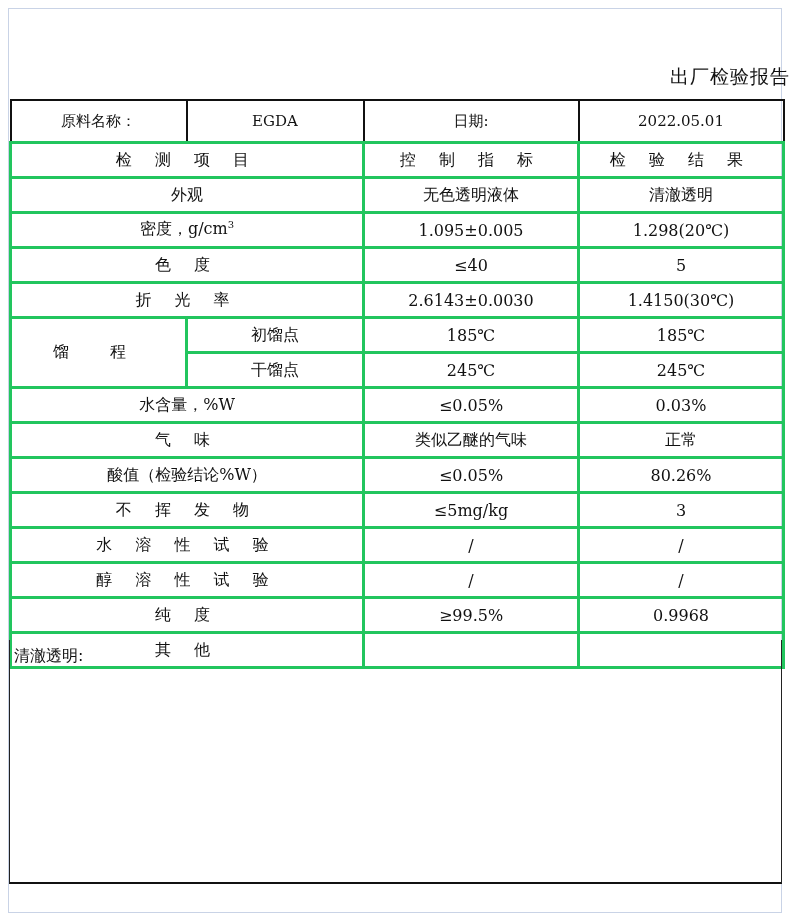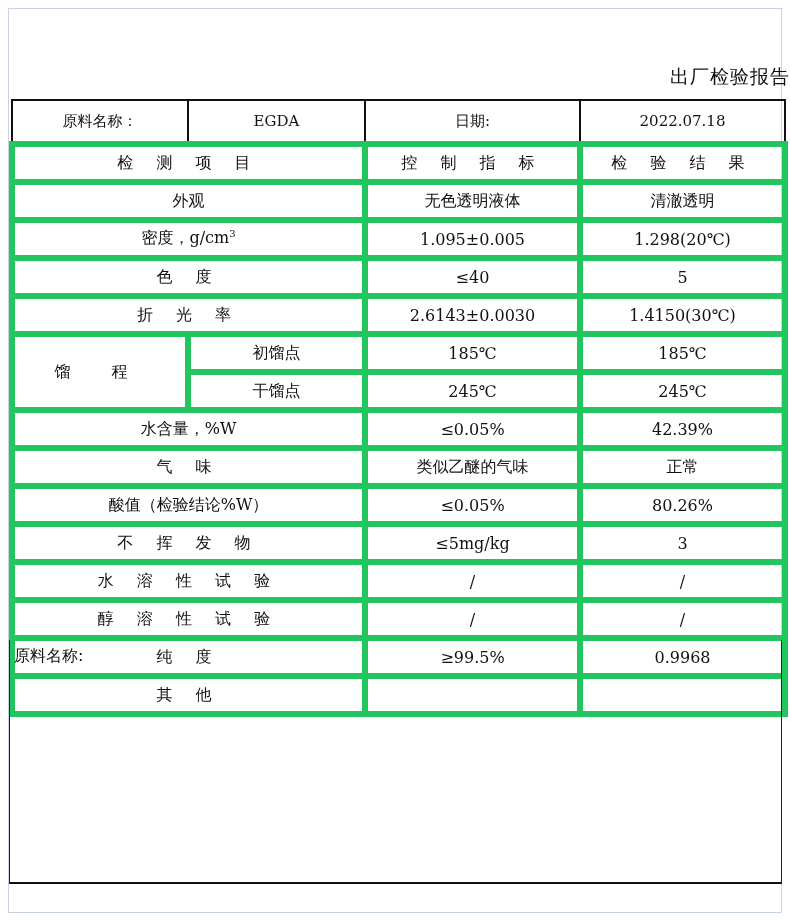--- a/index.html
+++ b/index.html
@@ -4,21 +4,21 @@
 <style>
   html, body { margin:0; padding:0; background:#ffffff; }
   body { width:790px; height:921px; position:relative; overflow:hidden;
          font-family: "DejaVu Serif", "Liberation Serif", serif; color:#111; }
   .page { position:absolute; left:8px; top:8px; width:774px; height:905px;
           border:1px solid #c9d3e6; box-sizing:border-box; }
   .title { position:absolute; left:0; top:64px; width:790px; text-align:right;
            font-size:19px; letter-spacing:1px; }
   table.report { position:absolute; left:9px; top:99px; border-collapse:collapse;
                  table-layout:fixed; width:773px; }
-  table.report td { border:6px solid #22c55e; text-align:center; vertical-align:middle;
+  table.report td { border:3px solid #22c55e; text-align:center; vertical-align:middle;
                     padding:0; font-size:16px; white-space:nowrap; }
   tr.hdr td { height:40px; font-size:15px; border-width:2px; border-color:#111; }
   tr.r td { height:32px; }
   .sp { letter-spacing:9px; }
   .sp2 { letter-spacing:18px;margin-left:25px; }
   sup { font-size:10px; }
   .conclusion { position:absolute; left:9px; top:640px; width:773px; height:244px;
                 border:1px solid #222; border-top:none; border-bottom:2px solid #111;
                 box-sizing:border-box; }
   .conclusion .lbl { position:absolute; left:4px; top:6px; font-size:16px;
@@ -38,21 +38,21 @@
     <col style="width:176px">
       <col style="width:177px">
       <col style="width:215px">
       <col style="width:205px">
   </colgroup>
   <tbody>
       <tr class="hdr">
     <td>原料名称：</td>
     <td>EGDA</td>
     <td>日期:</td>
-    <td>2022.07.18</td>
+    <td>2022.05.01</td>
   </tr>
   <tr class="r">
     <td colspan="2" class="sp">检 测 项 目</td>
     <td class="sp">控 制 指 标</td>
     <td class="sp">检 验 结 果</td>
   </tr>
   <tr class="r">
     <td colspan="2">外观</td>
     <td>无色透明液体</td>
     <td>清澈透明</td>
@@ -79,21 +79,21 @@
     <td>185℃</td>
   </tr>
   <tr class="r">
     <td>干馏点</td>
     <td>245℃</td>
     <td>245℃</td>
   </tr>
   <tr class="r">
     <td colspan="2">水含量，%W</td>
     <td>≤0.05%</td>
-    <td>42.39%</td>
+    <td>0.03%</td>
   </tr>
   <tr class="r">
     <td colspan="2" class="sp">气  味</td>
     <td>类似乙醚的气味</td>
     <td>正常</td>
   </tr>
   <tr class="r">
     <td colspan="2">酸值（检验结论%W）</td>
     <td>≤0.05%</td>
     <td>80.26%</td>
@@ -120,17 +120,17 @@
   </tr>
   <tr class="r">
     <td colspan="2" class="sp">其  他</td>
     <td></td>
     <td></td>
   </tr>
 </tbody>
   </table>
 
 <div class="conclusion">
-  <span class="lbl">原料名称:</span>
+  <span class="lbl">清澈透明:</span>
 </div>
 
 <div class="footer" style="left:33px;">检验员:</div>
 <div class="footer" style="left:403px;font-weight:bold;">审核:</div>
 
 </body></html>

